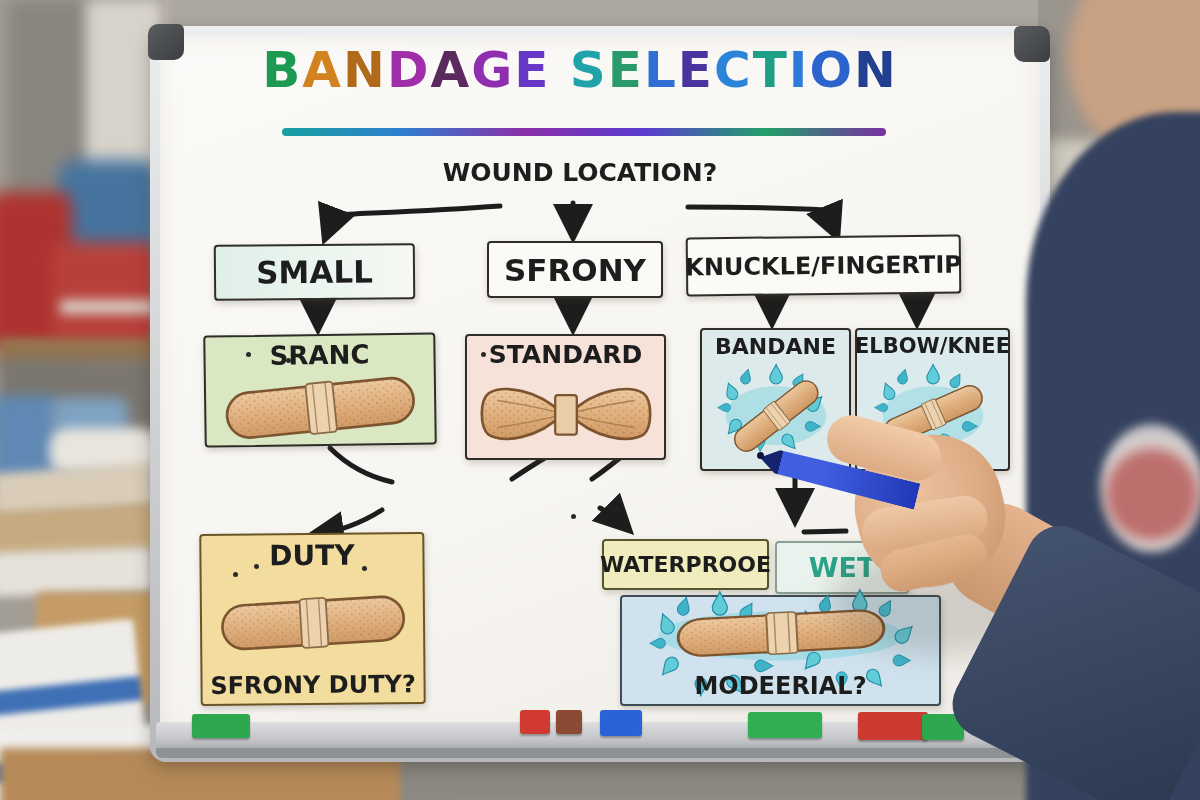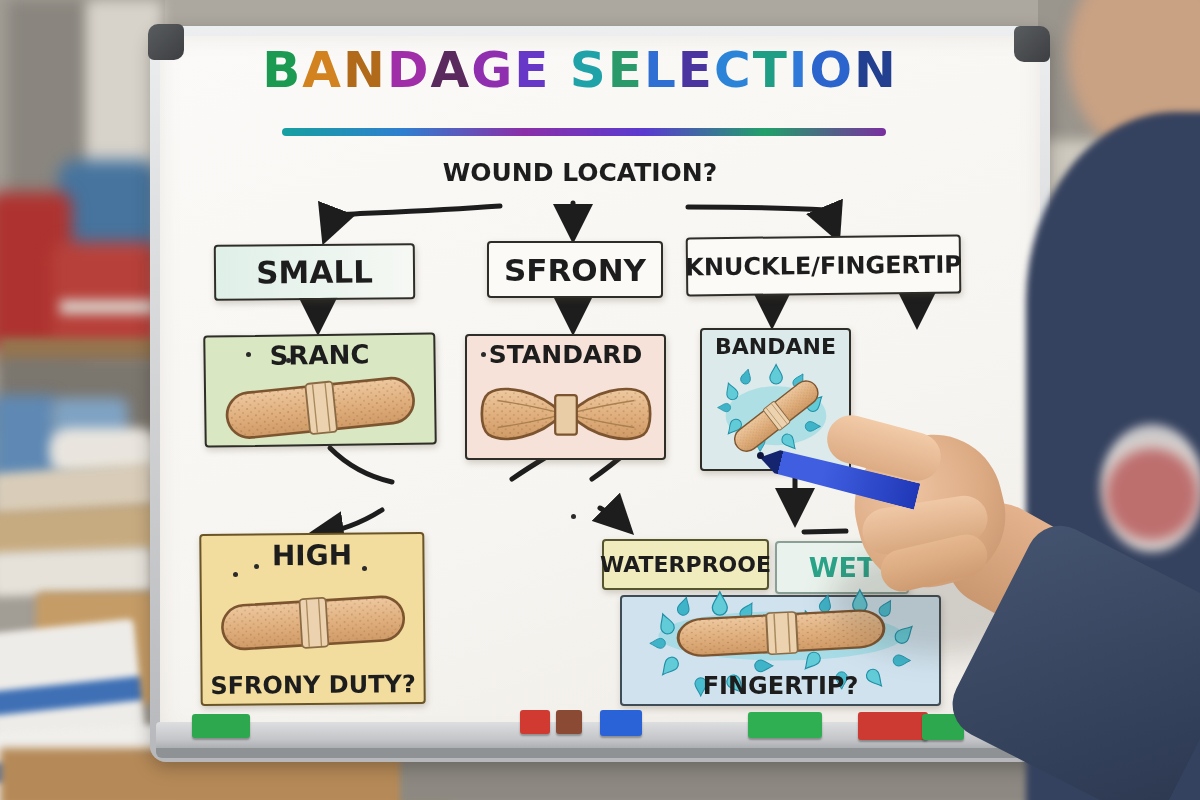--- a/index.html
+++ b/index.html
@@ -246,24 +246,36 @@
     <div class="fill">
       <svg class="art" width="134" height="104" viewBox="0 0 140 120" style="position:static;">
         <ellipse cx="70" cy="62" rx="58" ry="34" fill="#7fd4de" opacity=".5"></ellipse>
         <use href="#splashBlue"></use>
         <g transform="translate(70,62) rotate(-38) scale(.55) translate(-110,-40)">
             <use href="#bandage"></use>
           </g>
       </svg>
     </div>
   </div>
+  <div class="abs fbox col box-elbow">
+    <div class="hand-text box-label-top" style="font-size:21px">ELBOW/KNEE</div>
+    <div class="fill">
+      <svg class="art" width="138" height="104" viewBox="0 0 140 120" style="position:static;">
+        <ellipse cx="70" cy="62" rx="58" ry="34" fill="#7fd4de" opacity=".45"></ellipse>
+        <use href="#splashBlue"></use>
+        <g transform="translate(70,60) rotate(-24) scale(.58) translate(-110,-40)">
+            <use href="#bandage"></use>
+          </g>
+      </svg>
+    </div>
+  </div>
 
 
   <div class="abs fbox col box-high">
-    <div class="hand-text box-label-top" style="font-size:28px">HIGH</div>
+    <div class="hand-text box-label-top" style="font-size:28px">DUTY</div>
     <div class="fill">
       <svg class="art" width="192" height="78" viewBox="0 0 220 80" style="position:static;transform:rotate(-3deg);">
         <use href="#bandage"></use>
       </svg>
     </div>
     <div class="hand-text box-label-bot" style="font-size:24px">SFRONY DUTY?</div>
   </div>
   <div class="abs fbox hand-text box-injury">
     <span>WATERPROOE</span>
   </div>
@@ -278,21 +290,21 @@
             <use href="#splashBlue"></use>
           </g>
         <g transform="translate(160,-16) scale(1.05)">
             <use href="#splashBlue"></use>
           </g>
         <g transform="translate(150,33) rotate(-3) scale(1.05,.78) translate(-110,-41)">
             <use href="#bandage"></use>
           </g>
       </svg>
     </div>
-    <div class="hand-text box-label-bot" style="font-size:24px">FINGERTIP?</div>
+    <div class="hand-text box-label-bot" style="font-size:24px">MODEERIAL?</div>
   </div>
 
   <div class="abs speck" style="left:246px;top:352px;"></div>
   <div class="abs speck" style="left:286px;top:358px;"></div>
   <div class="abs speck" style="left:481px;top:352px;"></div>
   <div class="abs speck" style="left:254px;top:564px;"></div>
   <div class="abs speck" style="left:233px;top:572px;"></div>
   <div class="abs speck" style="left:362px;top:566px;"></div>
   <div class="abs speck" style="left:571px;top:514px;"></div>
 

